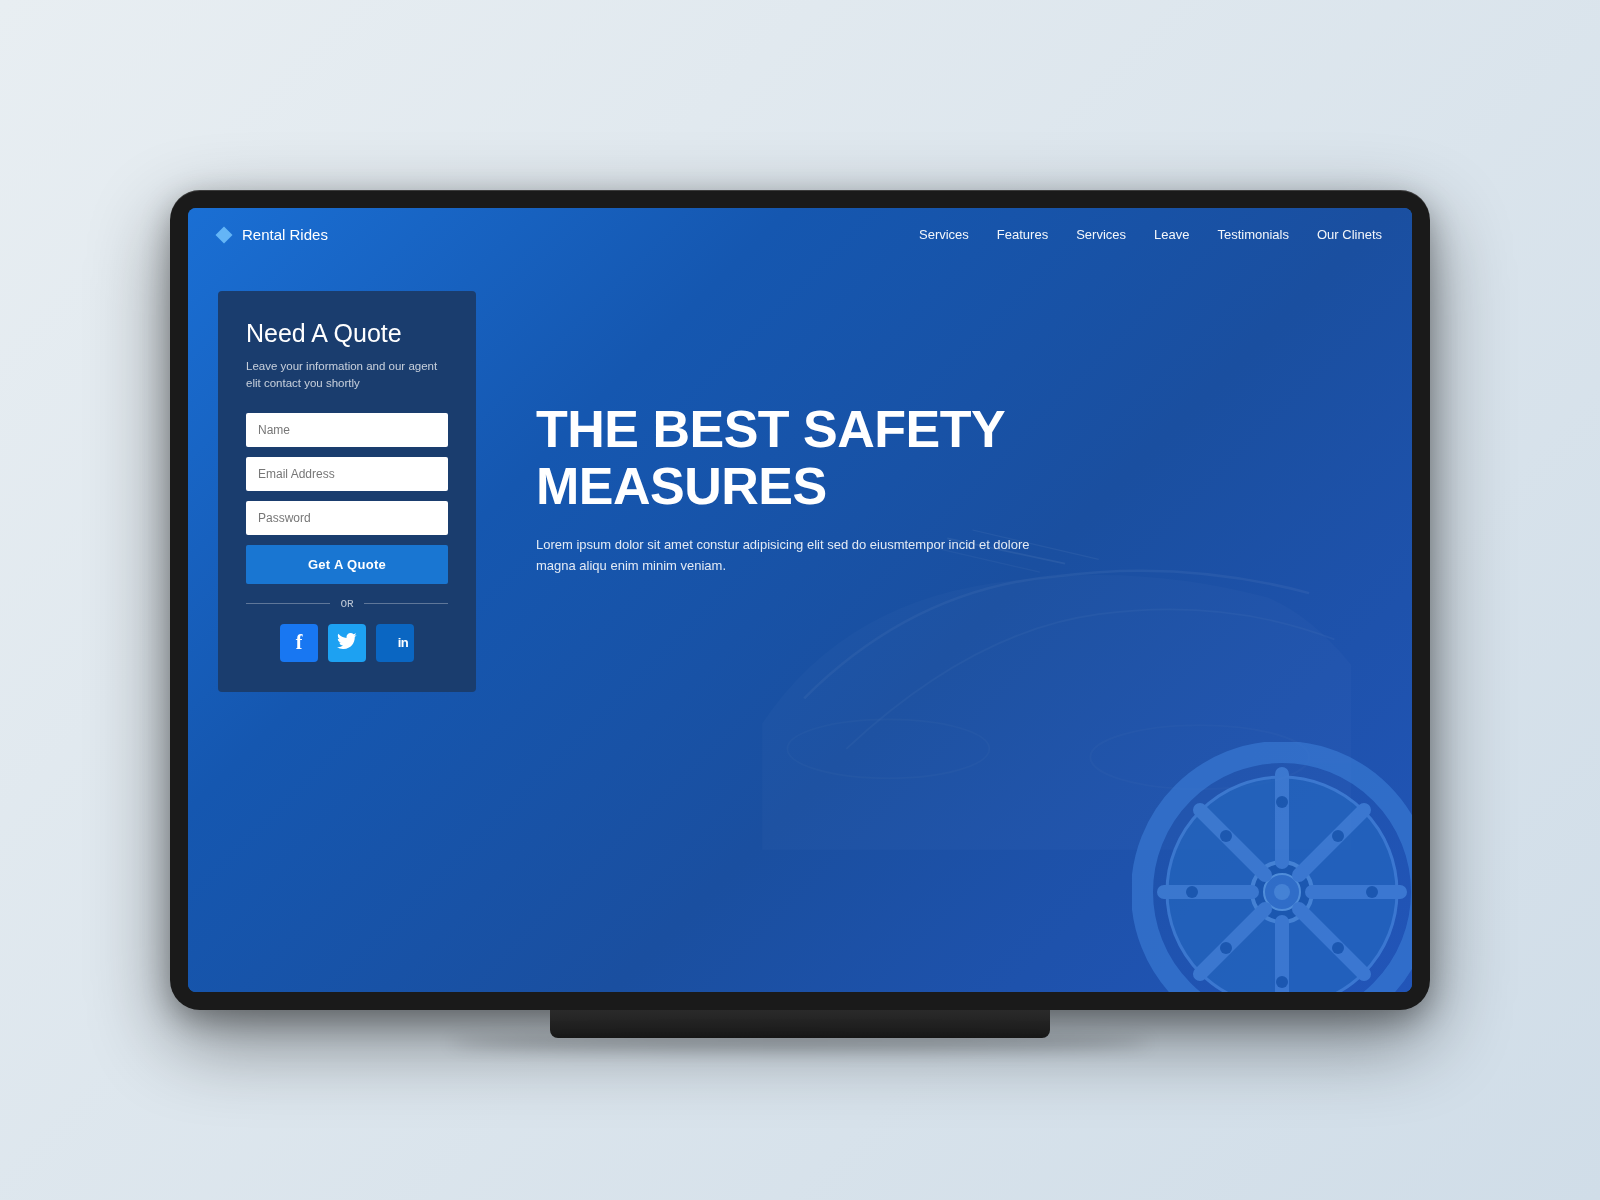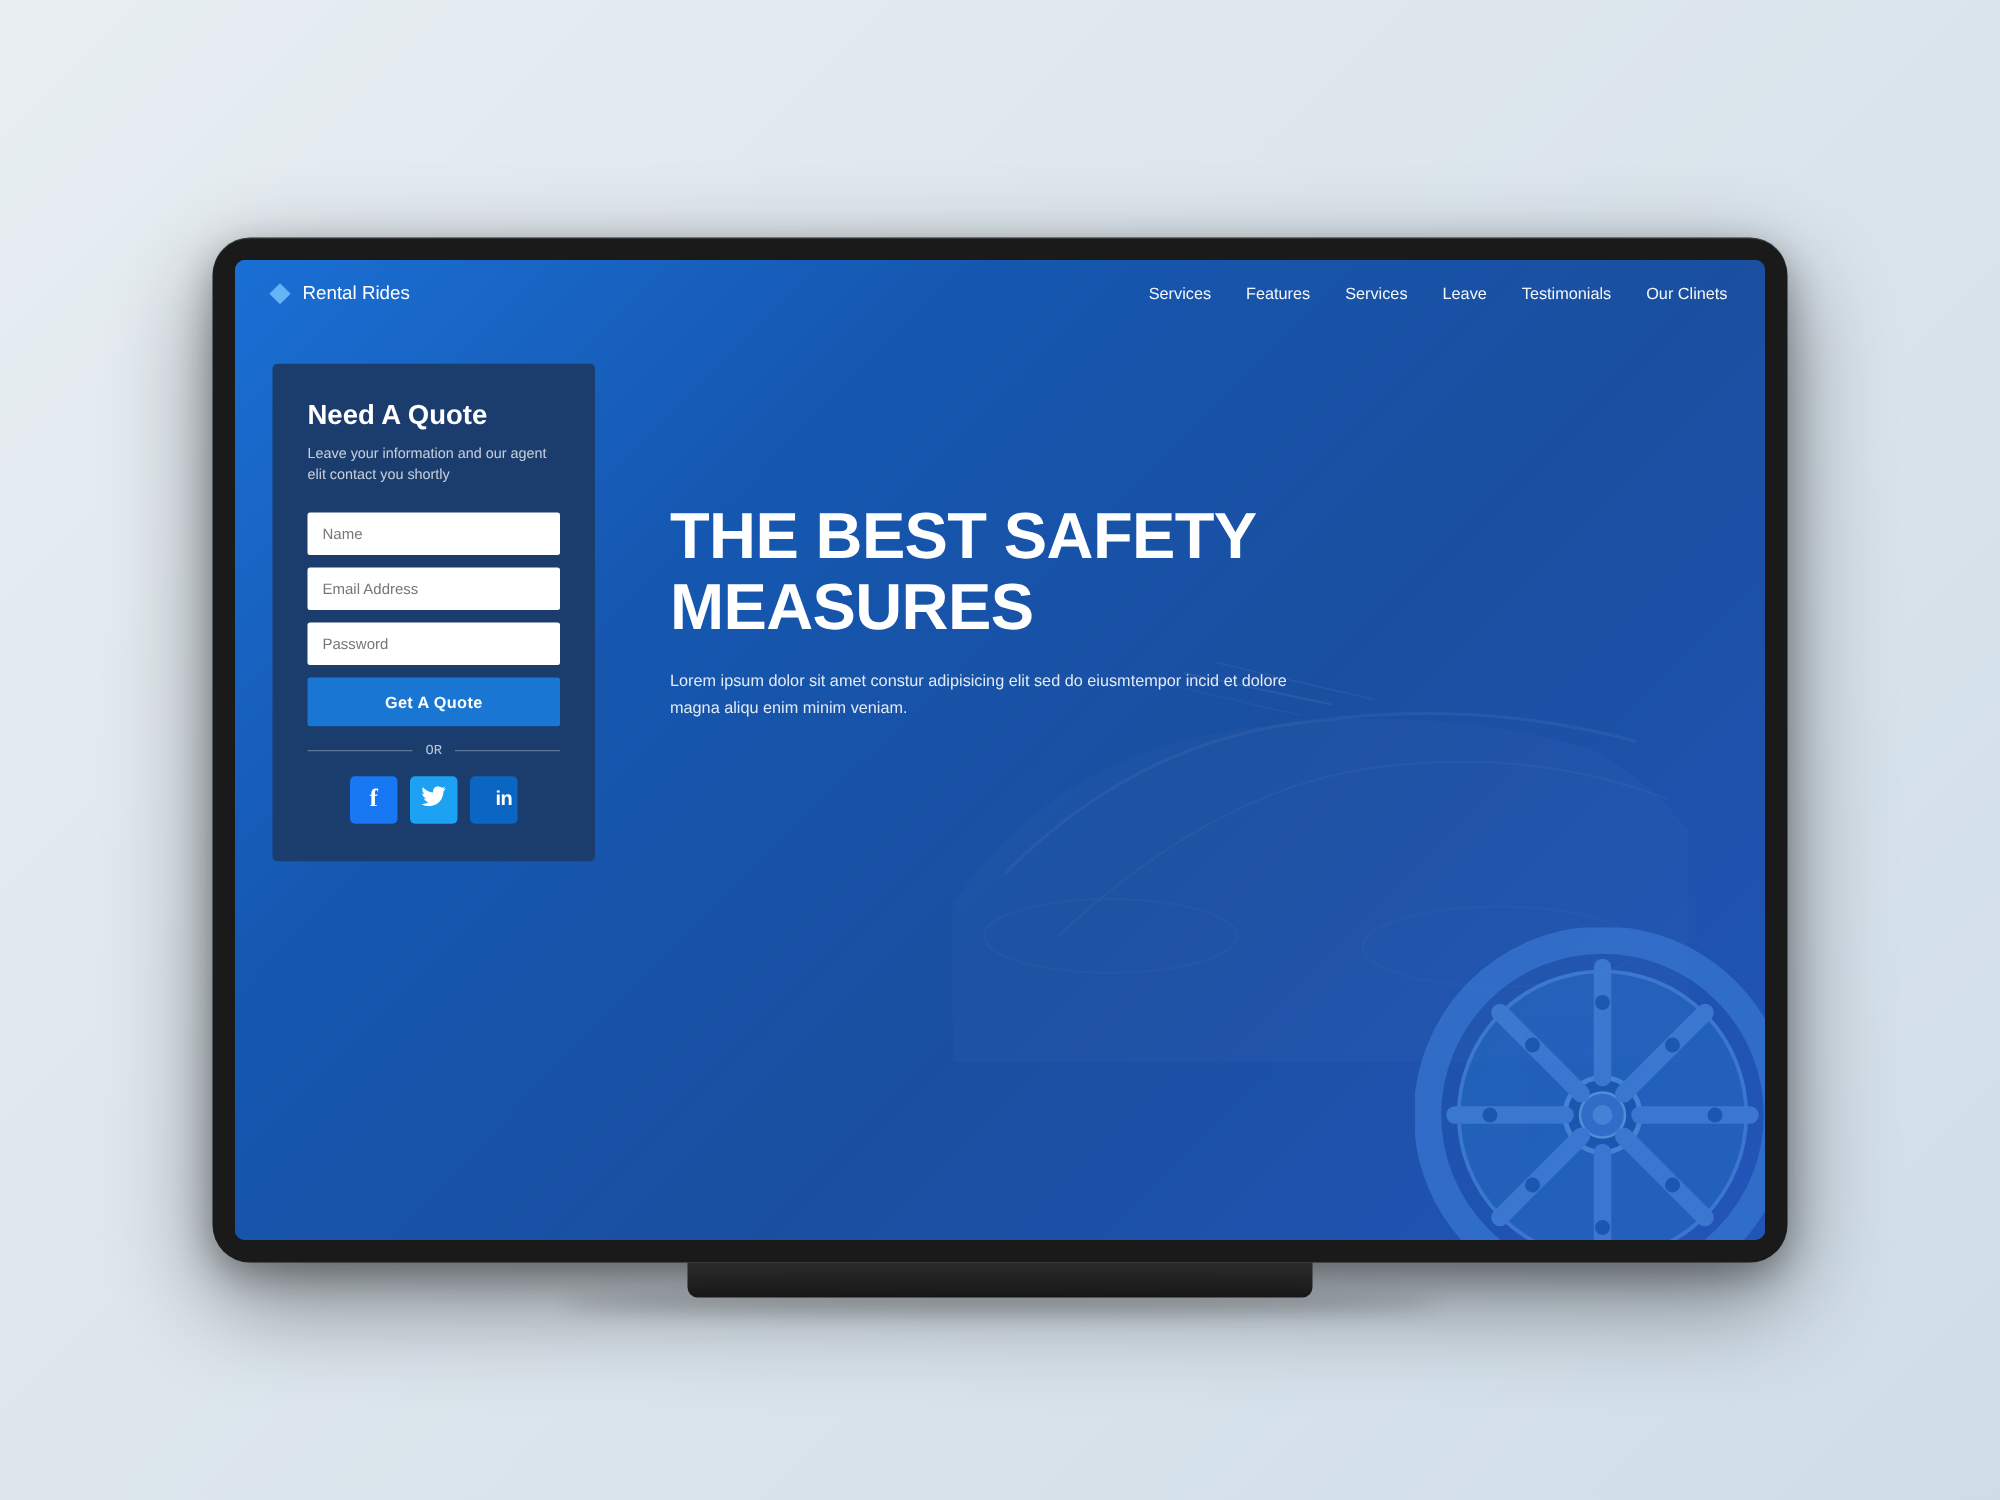--- a/index.html
+++ b/index.html
@@ -128,22 +128,22 @@
       background: #1a3d6e;
       border-radius: 4px;
       padding: 28px 28px 30px 28px;
       width: 258px;
       flex-shrink: 0;
       margin-top: 10px;
     }
 
     .quote-title {
       color: white;
-      font-size: 22px;
-      font-weight: 700;
+      font-size: 25px;
+      font-weight: 400;
       margin-bottom: 10px;
     }
 
     .quote-subtitle {
       color: rgba(255,255,255,0.75);
       font-size: 11.5px;
       line-height: 1.5;
       margin-bottom: 20px;
     }
 
@@ -358,21 +358,21 @@
             <span style="font-family:serif;font-size:20px;font-weight:900;">f</span>
           </div>
           <div class="social-btn social-btn-twitter">
             <span style="font-size:16px;">
               <svg width="20" height="16" viewBox="0 0 20 16" fill="white" xmlns="http://www.w3.org/2000/svg">
                 <path d="M19.633 1.89a8.1 8.1 0 0 1-2.326.638A4.07 4.07 0 0 0 19.09.3a8.13 8.13 0 0 1-2.573.985A4.053 4.053 0 0 0 13.54 0c-2.24 0-4.055 1.815-4.055 4.053 0 .318.036.628.104.924A11.518 11.518 0 0 1 1.372.741a4.036 4.036 0 0 0-.549 2.037 4.05 4.05 0 0 0 1.803 3.373 4.036 4.036 0 0 1-1.835-.507v.051c0 1.963 1.398 3.601 3.252 3.973a4.07 4.07 0 0 1-1.831.069 4.06 4.06 0 0 0 3.787 2.815A8.13 8.13 0 0 1 0 14.185a11.482 11.482 0 0 0 6.221 1.824c7.465 0 11.543-6.183 11.543-11.543 0-.176-.004-.35-.012-.524A8.24 8.24 0 0 0 19.633 1.89z"></path>
               </svg>
             </span>
           </div>
           <div class="social-btn social-btn-linkedin">
-            <span style="font-size:16px;font-weight:700;letter-spacing:-0.5px;margin-left:16px;">in</span>
+            <span style="font-size:13px;font-weight:700;letter-spacing:-0.5px;margin-left:16px;">in</span>
           </div>
         </div>
       </div>
 
       <div class="hero-text">
         <h1 class="hero-heading">
           <span>THE BEST SAFETY</span><br>
           <span>MEASURES</span>
         </h1>
         <p class="hero-paragraph">Lorem ipsum dolor sit amet constur adipisicing elit sed do eiusmtempor incid et dolore magna aliqu enim minim veniam.</p>

